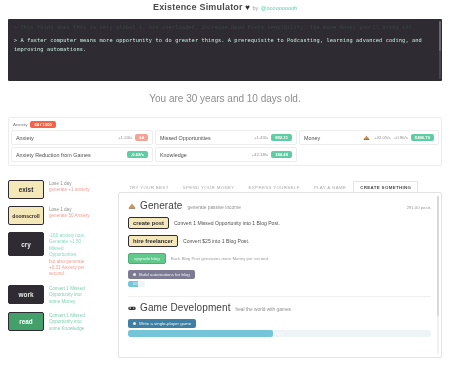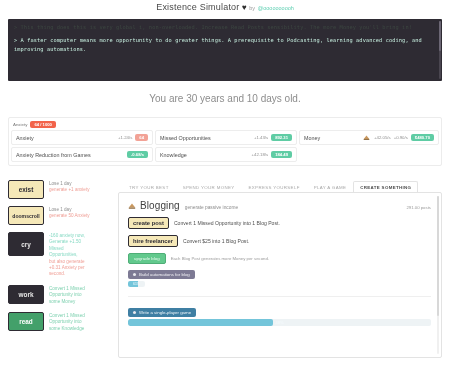--- a/index.html
+++ b/index.html
@@ -10,21 +10,21 @@
     color:#3a3a3a;
   }
   
   .title-bar{
     text-align:center;
     padding:2px 0 3px;
     font-size:9px;
     line-height:11px;
   }
   .title-main{
-    font-weight:normal;
+    font-weight:bold;
     letter-spacing:.2px;
     color:#4a4a4a;
   }
   .title-heart{color:#2f2f2f;font-size:8px;}
   .title-by{color:#9a9a9a;font-size:5.5px;}
   .title-author{color:#5ecfb2;font-size:5.5px;}
 
   
   .console{
     margin:2px 8px 0 8px;
@@ -381,21 +381,21 @@
       <div class="panel-scroll">
           <i></i>
         </div>
 
       <div class="section">
         <div class="sec-head">
           <svg class="sec-icon" viewBox="0 0 10 10">
             <path d="M1 7 L5 2 L9 7 Z" fill="#c9985f"></path>
             <path d="M1 7 L9 7 L9 8.5 L1 8.5 Z" fill="#8d6a3f"></path>
           </svg>
-          <span class="sec-title">Blogging</span>
+          <span class="sec-title">Generate</span>
           <span class="sec-sub">generate passive income</span>
           <span class="sec-count">291.00 posts</span>
         </div>
 
         <div class="row">
           <span class="pill">create post</span>
           <span class="row-desc">Convert 1 Missed Opportunity into 1 Blog Post.</span>
         </div>
 
         <div class="row">
@@ -415,20 +415,30 @@
           </span>
         </div>
         <div class="prog-small" style="background: linear-gradient(to right, rgb(116, 197, 218) 0%, rgb(116, 197, 218) 61%, rgb(238, 243, 245) 61%, rgb(238, 243, 245) 100%);">
           <span class="prog-txt">61%</span>
         </div>
 
         <div class="divider"></div>
       </div>
 
       <div class="section" style="padding-top:5px;">
+        <div class="sec-head">
+          <svg class="sec-icon" viewBox="0 0 12 10">
+            <rect x="0.5" y="3" width="11" height="5" rx="2.2" fill="#2e2b33"></rect>
+            <rect x="2" y="4.6" width="2.6" height="0.9" fill="#fff"></rect>
+            <rect x="2.85" y="3.8" width="0.9" height="2.6" fill="#fff"></rect>
+            <circle cx="8.6" cy="5.2" r="0.8" fill="#fff"></circle>
+          </svg>
+          <span class="sec-title">Game Development</span>
+          <span class="sec-sub">heal the world with games</span>
+        </div>
 
         <div class="row">
           <span class="pill-blue">
             <i class="dot"></i>
             <span>Write a single-player game</span>
           </span>
         </div>
         <div class="prog">
           <span class="prog-fill" style="width: 48%;"></span>
           <span class="prog-txt">48%</span>

